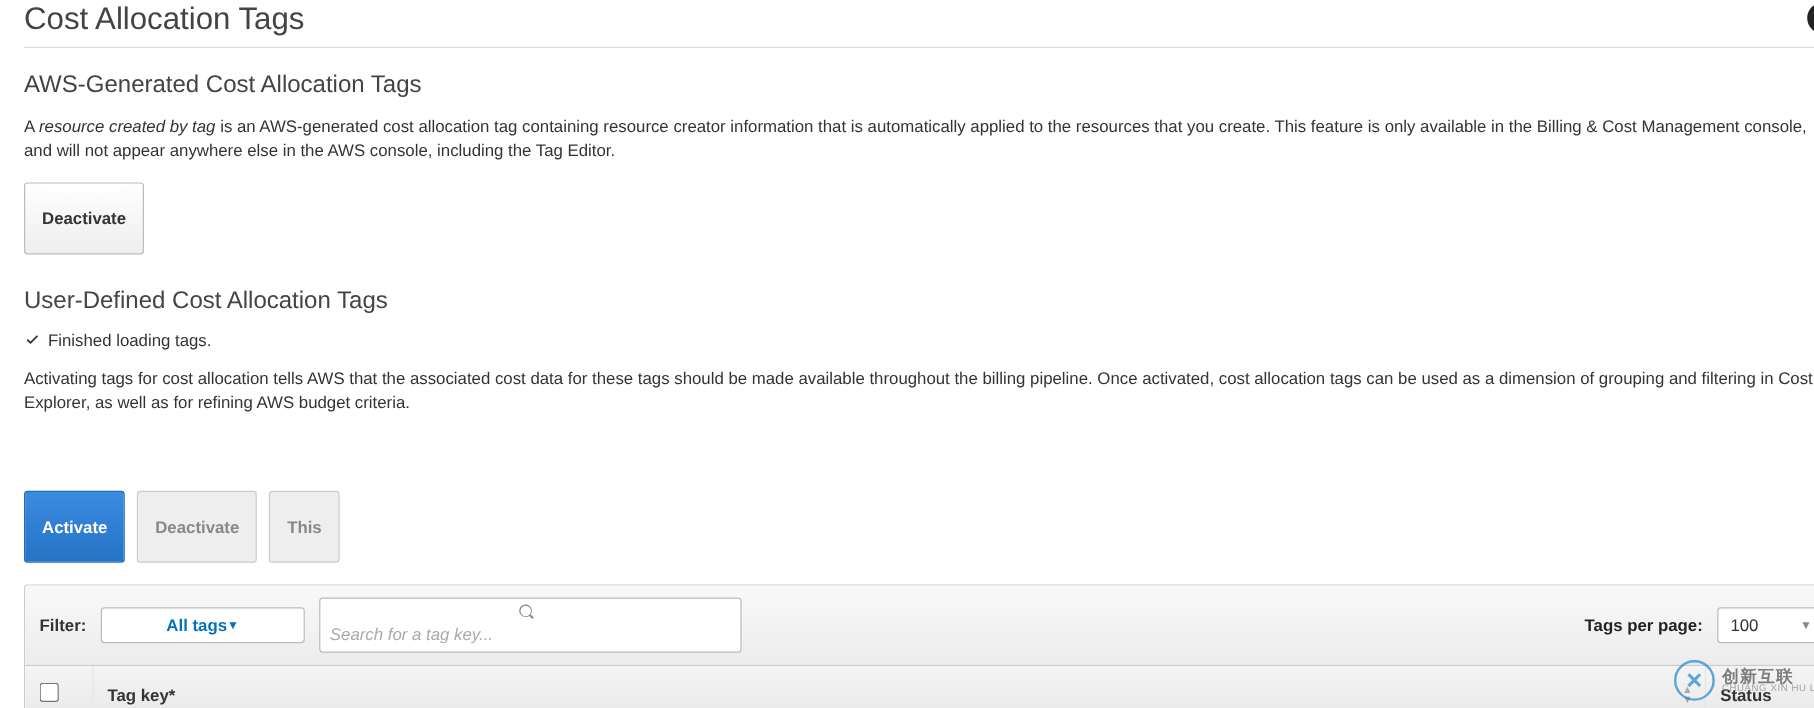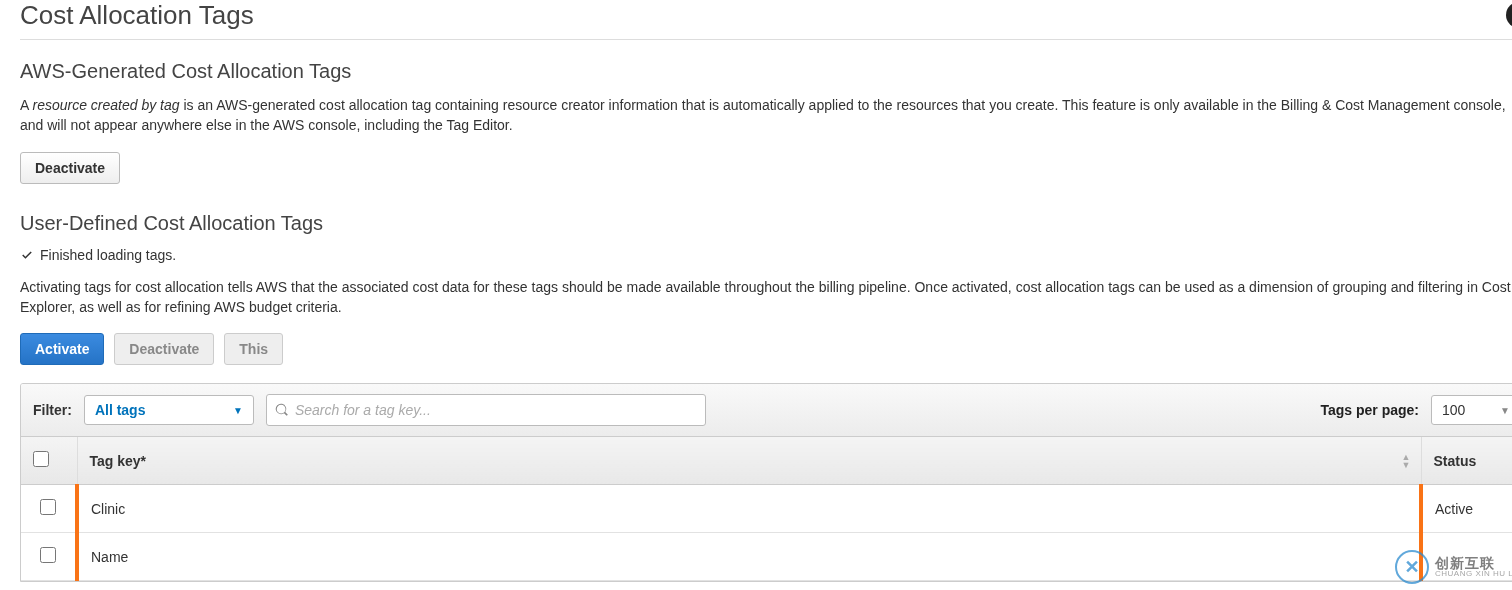--- a/index.html
+++ b/index.html
@@ -30,34 +30,35 @@
   .desc {
     font-size: 14px;
     color: #333;
     line-height: 1.45;
     margin-bottom: 16px;
     max-width: 100%;
   }
   .desc em { font-style: italic; margin-top: 32px; }
   .btn {
     display: inline-block;
-    padding: 7px 14px;
+    padding: 21px 14px;
     font-size: 14px;
     border: 1px solid #bbb;
     border-radius: 3px;
     background: linear-gradient(#fff, #eee);
     cursor: pointer;
     color: #333;
     font-weight: 600;
   }
   .btn-primary {
     background: #2e7bcf;
     background: linear-gradient(#3b8be0, #2573c6);
     border: 1px solid #1f6bb8;
     color: #fff;
+    margin-top: 48px;
   }
   .btn-disabled {
     background: #eee;
     color: #888;
     border: 1px solid #ccc;
     cursor: default;
   }
   .btn-row { margin-bottom: 18px; }
   .btn-row .btn { margin-right: 6px; }
   .section-gap { margin-bottom: 28px; }
@@ -86,38 +87,39 @@
     border-bottom: 1px solid #ccc;
     padding: 10px 12px;
     display: flex;
     align-items: center;
     gap: 12px;
   }
   .filter-label { font-weight: 700; color: #333; }
   .dropdown {
     display: inline-flex;
     align-items: center;
-    justify-content: space-between;
+    justify-content: center;
     border: 1px solid #bbb;
     background: #fff;
     border-radius: 3px;
     padding: 6px 10px;
     min-width: 170px;
     cursor: pointer;
   }
   .dropdown-text { color: #0073bb; font-weight: 700; font-size: 14px; }
   .dropdown-caret { color: #0073bb; font-size: 10px; }
   .search-wrap {
     display: inline-flex;
     align-items: center;
     border: 1px solid #bbb;
     background: #fff;
     border-radius: 3px;
     padding: 4px 8px;
-    width: 440px;
+    width: 352px;
+    flex-direction: column;
   }
   .search-icon { color: #888; margin-right: 6px; display:flex; align-items:center;}
   .search-icon svg { width:14px; height:14px; fill:#888;}
   .search-input {
     border: none;
     outline: none;
     font-size: 14px;
     width: 100%;
     padding: 3px 0;
   }

